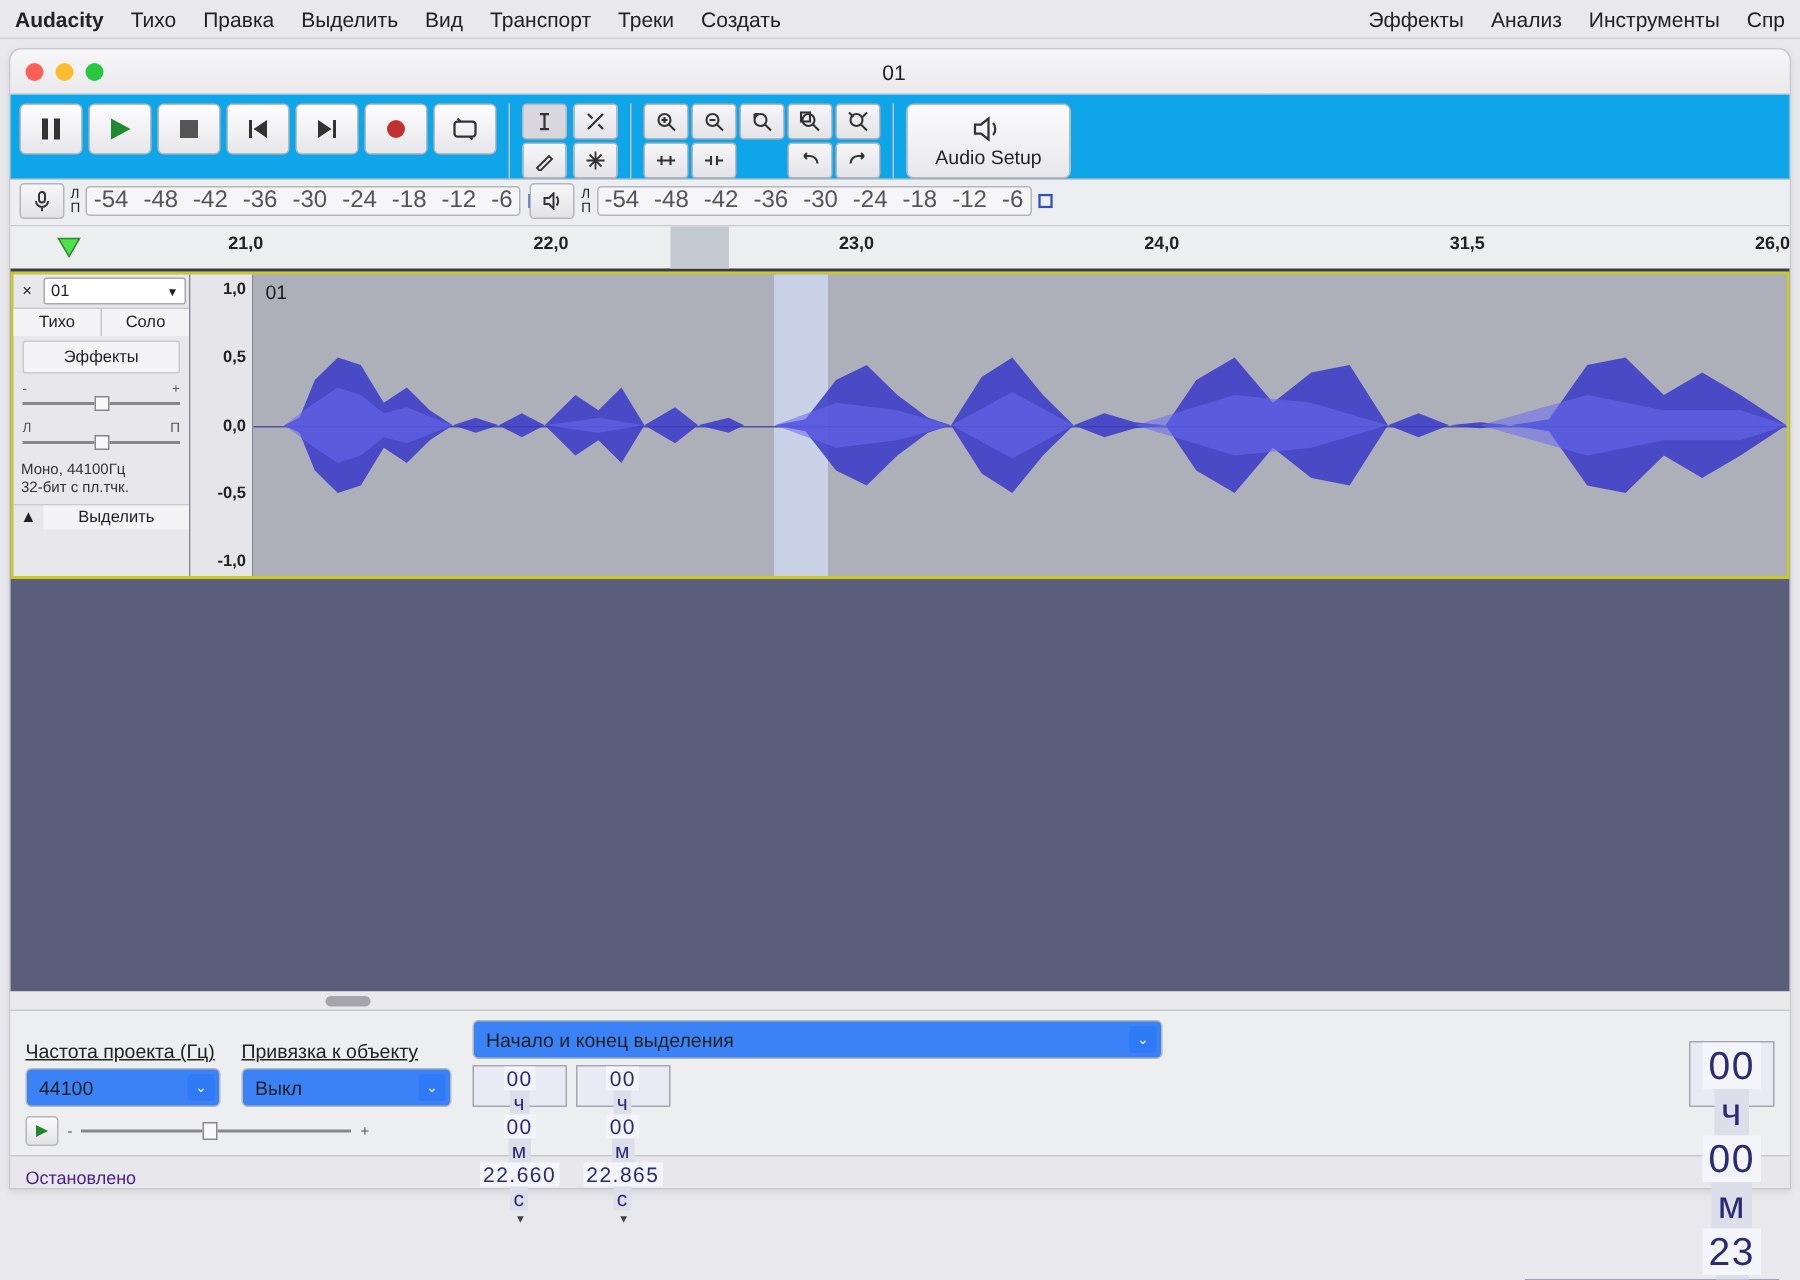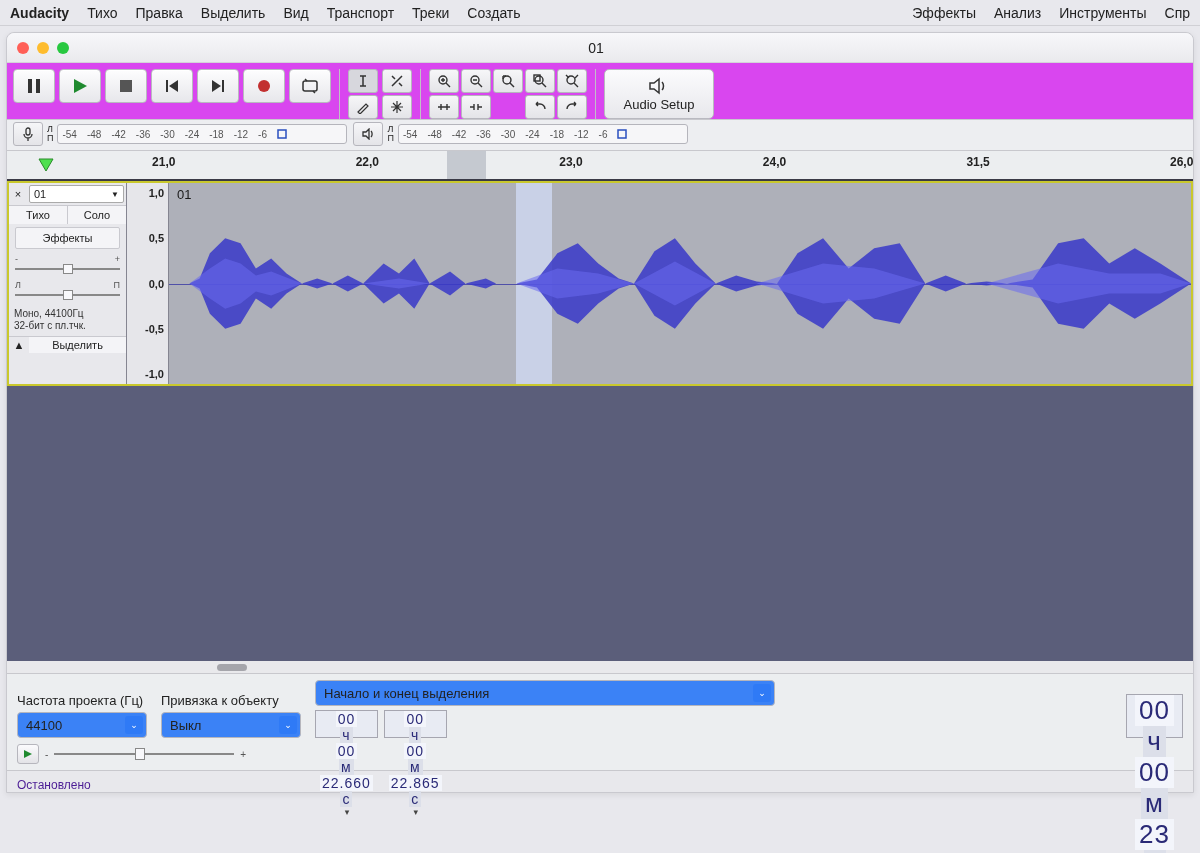--- a/index.html
+++ b/index.html
@@ -13,35 +13,35 @@
 .window { margin: 6px 6px 0 6px; background: #f2f2f5; border: 1px solid #c9c9cf; border-radius: 8px 8px 0 0; box-shadow: 0 2px 6px rgba(0,0,0,0.08); }
 
 .titlebar { height: 30px; display: flex; align-items: center; padding: 0 10px; background: linear-gradient(#f7f7fa,#eaeaed); border-bottom: 1px solid #d4d4d8; border-radius: 8px 8px 0 0; }
 .tlights { display: flex; gap: 8px; }
 .tlights span { width: 12px; height: 12px; border-radius: 50%; display: inline-block; }
 .tl-close { background: #ff5f57; }
 .tl-min { background: #febc2e; }
 .tl-zoom { background: #28c840; }
 .title { flex: 1; text-align: center; font-size: 14px; font-weight: 500; }
 
-.toolbar { display: flex; align-items: flex-start; padding: 6px 6px 0 6px; gap: 4px; background: #d946ef; border-bottom: 1px solid #c8c8cd; }
+.toolbar { display: flex; align-items: flex-start; padding: 6px 6px 0 6px; gap: 4px; background: #0ea5e9; border-bottom: 1px solid #c8c8cd; }
 .tb-group { display: flex; gap: 4px; }
 .btn { width: 42px; height: 34px; background: linear-gradient(#fdfdfe,#e7e7eb); border: 1px solid #b9b9c0; border-radius: 4px; display: flex; align-items: center; justify-content: center; box-shadow: inset 0 1px 0 #fff; }
 .btn svg { display: block; }
 .btn-small { width: 30px; height: 24px; background: linear-gradient(#f6f6f8,#e4e4e8); border: 1px solid #b6b6bd; border-radius: 3px; display: flex; align-items: center; justify-content: center; }
 .tool-col { display: flex; flex-direction: column; gap: 2px; }
 .gsep { width: 1px; background: #c0c0c6; align-self: stretch; margin: 0 4px; }
 .big-btn { width: 110px; height: 50px; background: linear-gradient(#fbfbfd,#e8e8ec); border: 1px solid #b9b9c0; border-radius: 5px; display: flex; flex-direction: column; align-items: center; justify-content: center; gap: 2px; font-size: 13px; }
 .big-btn .lbl { font-size: 13px; }
 
 .meters-row { display: flex; align-items: center; gap: 6px; padding: 2px 6px 4px 6px; background: #edeef1; border-bottom: 1px solid #c8c8cd; font-size: 11px; }
 .meter-box { display: flex; align-items: center; gap: 4px; }
 .meter-side { display: flex; flex-direction: column; font-size: 9px; line-height: 9px; }
 .meter { height: 20px; border: 1px solid #b5b5bc; background: #f6f6f8; display: flex; align-items: center; padding: 0 4px; gap: 10px; color: #555; border-radius: 3px; }
-.meter span { font-size: 10px; text-align: right; }
+.meter span { font-size: 16px; text-align: right; }
 .meter .m-end { display: inline-flex; align-items: center; }
 .meter .m-end svg { width: 10px; height: 10px; }
 
 .timeline { height: 30px; background: #eceef0; border-bottom: 2px solid #3a3a46; display: flex; align-items: center; position: relative; }
 .play-head { position: absolute; left: 30px; top: 6px; }
 .time-ruler { position: relative; flex: 1; height: 100%; margin-left: 55px; font-size: 12px; font-weight: 600; }
 .time-ruler .tlabel { position: absolute; top: 4px; transform: translateX(-50%); }
 .time-ruler .sel-range { position: absolute; top: 0; height: 100%; background: #c5c9d0; }
 
 .workspace { display: flex; background: #5b5e7a; height: 480px; }
@@ -70,21 +70,21 @@
 .wave-label { position: absolute; left: 8px; top: 4px; font-size: 13px; font-weight: 500; color: #1a1a1a; background: rgba(255,255,255,0); }
 .wave-zero { position: absolute; left: 0; right: 0; top: 50%; height: 1px; background: #5050a8; }
 .wave-sel { position: absolute; top: 0; bottom: 0; background: #cfd9f3; opacity: 0.8; }
 .wave-svg { position: absolute; left: 0; top: 0; width: 100%; height: 100%; }
 
 .scroll-hint { height: 12px; background: #e9e9ec; display: flex; align-items: center; }
 .scroll-hint .thumb { width: 30px; height: 7px; background: #a5a5ab; border-radius: 4px; margin-left: 210px; }
 
 .bottom-panel { background: #eceef0; border-top: 1px solid #c8c8cd; padding: 6px 10px 4px 10px; display: flex; align-items: flex-end; gap: 14px; }
 .bp-col { display: flex; flex-direction: column; gap: 4px; font-size: 13px; }
-.bp-label { font-size: 13px; color: #222; }
+.bp-label { font-size: 13px; color: #222; text-decoration: underline; }
 .bp-select { height: 26px; border: 1px solid #b6b6bd; border-radius: 4px; background: #3b82f6; padding: 0 24px 0 8px; position: relative; display: flex; align-items: center; min-width: 130px; }
 .bp-sel-arrow { position: absolute; right: 3px; top: 3px; width: 18px; height: 18px; background: #2f7af6; border-radius: 3px; display: flex; align-items: center; justify-content: center; color: #fff; font-size: 9px; }
 .bp-wide { min-width: 280px; }
 .tcode { height: 28px; border: 1px solid #a6a6b0; background: #e8ebf3; display: flex; align-items: center; padding: 0 4px; font-family: "Menlo","Consolas",monospace; letter-spacing: 1px; font-size: 14px; color: #2a2a77; flex-direction: column; }
 .tcode .unit { background: #dcdfe9; padding: 0 2px; margin: 0 1px; }
 .tcode .d { background: #f3f5fb; padding: 0 2px; }
 .tcode-big { font-size: 26px; height: 44px; padding: 0 8px; }
 .tcode-big .unit, .tcode-big .d { padding: 0 4px; }
 .tcode .dd { font-size: 9px; color: #444; margin-left: 2px; }
 

